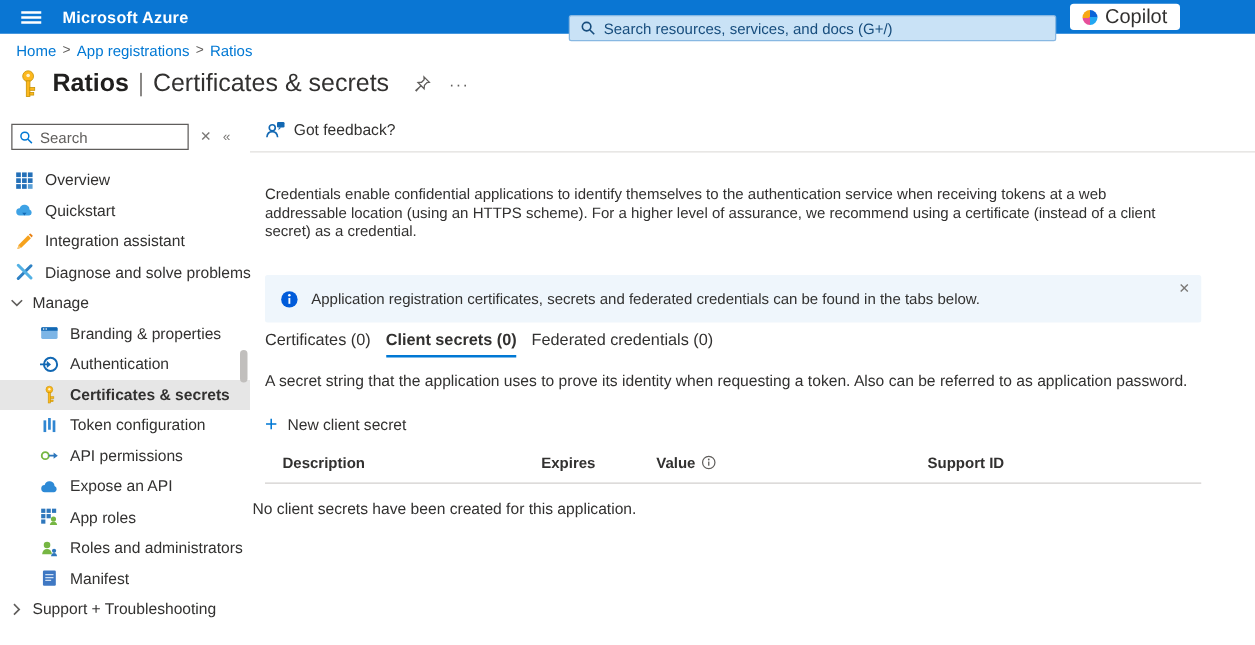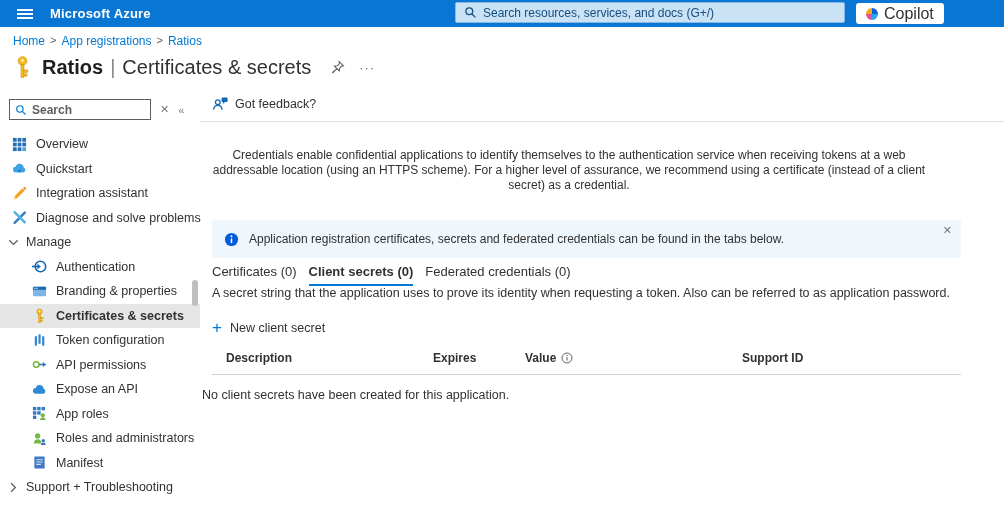--- a/index.html
+++ b/index.html
@@ -5,21 +5,21 @@
   * { margin:0; padding:0; box-sizing:border-box; }
   html,body { width:1004px; height:516px; background:#fff; overflow:hidden;
     font-family:"Liberation Sans","DejaVu Sans",sans-serif; color:#323130; font-size:12px; }
 
   
   .topbar { position:relative; height:27px; background:#0a76d3; display:flex; align-items:center; color:#fff; }
   .hamburger { width:50px; height:27px; display:flex; align-items:center; justify-content:center; cursor:pointer; }
   .hamburger span { display:block; width:16px; height:10px; border-top:2px solid #fff; border-bottom:2px solid #fff; position:relative; }
   .hamburger span::after { content:""; position:absolute; left:0; top:2px; width:16px; height:2px; background:#fff; }
   .brand { font-weight:bold; font-size:13px; letter-spacing:.2px; }
-  .top-search { position:absolute; left:455px; top:2px; width:390px; height:21px; background:#c9e2f6; border:1px solid #88b8e2; border-radius:2px; display:flex; align-items:center; padding:0 8px; gap:6px; color:#174d7d; }
+  .top-search { position:absolute; left:455px; top:12px; width:390px; height:21px; background:#c9e2f6; border:1px solid #88b8e2; border-radius:2px; display:flex; align-items:center; padding:0 8px; gap:6px; color:#174d7d; }
   .top-search input { flex:1; border:none; background:transparent; outline:none; font:inherit; color:#174d7d; }
   .top-search input::placeholder { color:#174d7d; opacity:1; }
   .copilot-btn { position:absolute; left:856px; top:3px; height:21px; background:#fff; border-radius:3px; display:flex; align-items:center; gap:6px; padding:0 10px; color:#323130; font-size:16px; cursor:pointer; }
   .copilot-logo { width:12px; height:12px; border-radius:50%;
      background:conic-gradient(#0a64d8 0 25%, #22a7f2 25% 50%, #e74f9a 50% 75%, #f7a815 75% 100%); }
 
   
   .breadcrumb { padding:7px 0 2px 13px; font-size:12px; display:flex; gap:5px; }
   .breadcrumb a { color:#0078d4; text-decoration:none; cursor:pointer; }
   .crumb-sep { color:#605e5c; font-size:11px; }
@@ -28,45 +28,45 @@
   h1 { font-size:20px; font-weight:bold; color:#201f1e; display:flex; align-items:center; gap:7px; }
   h1 .t-sep { font-weight:normal; color:#8a8886; }
   h1 .t-sec { font-weight:normal; color:#323130; }
   .title-tools { display:flex; align-items:center; gap:14px; margin-left:10px; color:#605e5c; }
   .ellipsis { font-size:13px; letter-spacing:1px; color:#605e5c; cursor:pointer; }
 
   
   .page-body { display:flex; height:426px; }
   .sidebar { width:200px; flex:none; position:relative; padding-top:12px; }
   .sb-search-row { display:flex; align-items:center; padding-left:9px; gap:9px; }
-  .sb-search { width:142px; height:21px; border:1px solid #605e5c; display:flex; align-items:center; padding:0 5px; gap:5px; background:#fff; color:#0078d4;font-weight:bold; }
+  .sb-search { width:142px; height:21px; border:1px solid #605e5c; display:flex; align-items:center; padding:0 5px; gap:5px; background:#fff; color:#0078d4; }
   .sb-search input { flex:1; min-width:0; border:none; outline:none; font:inherit; font-size:12px; color:#323130; }
   .sb-search input::placeholder { color:#605e5c; opacity:1; }
   .sb-mini { color:#7a7876; font-size:11px; cursor:pointer; }
   .nav { margin-top:12px; }
   .nav-item { height:24.5px; display:flex; align-items:center; gap:9px; padding-left:12px; font-size:12.5px; cursor:pointer; white-space:nowrap; }
   .nav-item .ic { width:15px; height:15px; flex:none; display:flex; }
   .nav-item.group { padding-left:7px; gap:6px; }
   .nav-item.group .ic { width:13px; height:13px; }
   .nav-item.sub { padding-left:32px; }
   .nav-item.selected { background:#e6e6e6; font-weight:bold; }
   .sb-thumb { position:absolute; right:2px; top:193px; width:6px; height:26px; background:#c1bfbd; border-radius:3px; }
 
   
   .main { flex:1; padding-left:12px; position:relative; }
   .cmdbar { height:35px; display:flex; align-items:center; gap:8px; margin-left:-12px; padding-left:12px; border-bottom:1px solid #e1dfdd; color:#323130; }
   .cmd-item { display:flex; align-items:center; gap:7px; cursor:pointer; font-size:12.5px; }
-  .intro { margin-top:26px; max-width:714px; line-height:15px; color:#323130;text-align:center; }
+  .intro { margin-top:26px; max-width:714px; line-height:15px; color:#323130; }
   .banner { margin-top:27px; width:749px; height:38px; background:#eff6fc; display:flex; align-items:center; gap:10px; padding:0 12px; position:relative; border-radius:2px; }
   .banner-close { position:absolute; right:9px; top:4px; color:#7a7876; font-size:11px; cursor:pointer; }
   .tabs { margin-top:6px; display:flex; gap:12px; }
   .tab { font-size:13px; color:#323130; padding-bottom:7px; cursor:pointer; position:relative; }
   .tab.active { font-weight:bold; }
   .tab.active::after { content:""; position:absolute; left:0; right:0; bottom:0; height:2px; background:#0078d4; }
-  .tab-desc { font-size:12.5px; }
+  .tab-desc { margin-top:12px; font-size:12.5px; }
   .new-secret { margin-top:21px; display:flex; align-items:center; gap:8px; cursor:pointer; font-size:12.5px; }
   .plus { color:#0078d4; font-size:17px; font-weight:normal; line-height:14px; }
   .tbl-head { margin-top:16px; display:flex; width:749px; font-weight:bold; font-size:12px; }
   .col-desc { width:221px; padding-left:14px; }
   .col-exp { width:92px; }
   .col-val { width:217px; display:flex; align-items:center; gap:5px; }
   .col-sid { flex:1; }
   .tbl-div { margin-top:9px; width:749px; border-bottom:1px solid #d2d0ce; }
   .empty-msg { margin-top:13px; font-size:12.5px; margin-left:-10px; }
 </style>
@@ -179,34 +179,34 @@
 
       <div class="nav-item group">
         <svg class="ic" viewBox="0 0 14 14">
             <path d="M2.5 4.5L7 9l4.5-4.5" fill="none" stroke="#605e5c" stroke-width="1.4"></path>
           </svg>
         <span>Manage</span>
       </div>
 
       <div class="nav-item sub">
         <svg class="ic" viewBox="0 0 16 16">
-            <circle cx="9" cy="8" r="5.6" fill="none" stroke="#1268b3" stroke-width="1.7"></circle>
-            <path d="M0 8h7.5" stroke="#1268b3" stroke-width="1.7"></path>
-            <path d="M5.8 5L9.4 8l-3.6 3z" fill="#1268b3"></path>
-          </svg>
-        <span>Authentication</span>
-      </div>
-      <div class="nav-item sub">
-        <svg class="ic" viewBox="0 0 16 16">
             <rect x="1" y="3" width="14" height="10" rx="1.2" fill="#7cb5e6"></rect>
             <path d="M1 4.2c0-.7.5-1.2 1.2-1.2h11.6c.7 0 1.2.5 1.2 1.2V6H1z" fill="#1268b3"></path>
             <circle cx="3.1" cy="4.5" r=".7" fill="#fff"></circle>
             <circle cx="5.3" cy="4.5" r=".7" fill="#fff"></circle>
           </svg>
         <span>Branding &amp; properties</span>
+      </div>
+      <div class="nav-item sub">
+        <svg class="ic" viewBox="0 0 16 16">
+            <circle cx="9" cy="8" r="5.6" fill="none" stroke="#1268b3" stroke-width="1.7"></circle>
+            <path d="M0 8h7.5" stroke="#1268b3" stroke-width="1.7"></path>
+            <path d="M5.8 5L9.4 8l-3.6 3z" fill="#1268b3"></path>
+          </svg>
+        <span>Authentication</span>
       </div>
       <div class="nav-item sub selected">
         <svg class="ic" viewBox="0 0 16 16">
             <g fill="#fdb81e" stroke="#c79406" stroke-width=".5">
               <circle cx="8" cy="3.9" r="2.9"></circle>
               <rect x="7" y="6.4" width="2" height="9"></rect>
               <rect x="9" y="10" width="2.8" height="1.5"></rect>
               <rect x="9" y="12.8" width="2.2" height="1.4"></rect>
             </g>
             <circle cx="8" cy="3.6" r="1" fill="#fff3cf"></circle>

